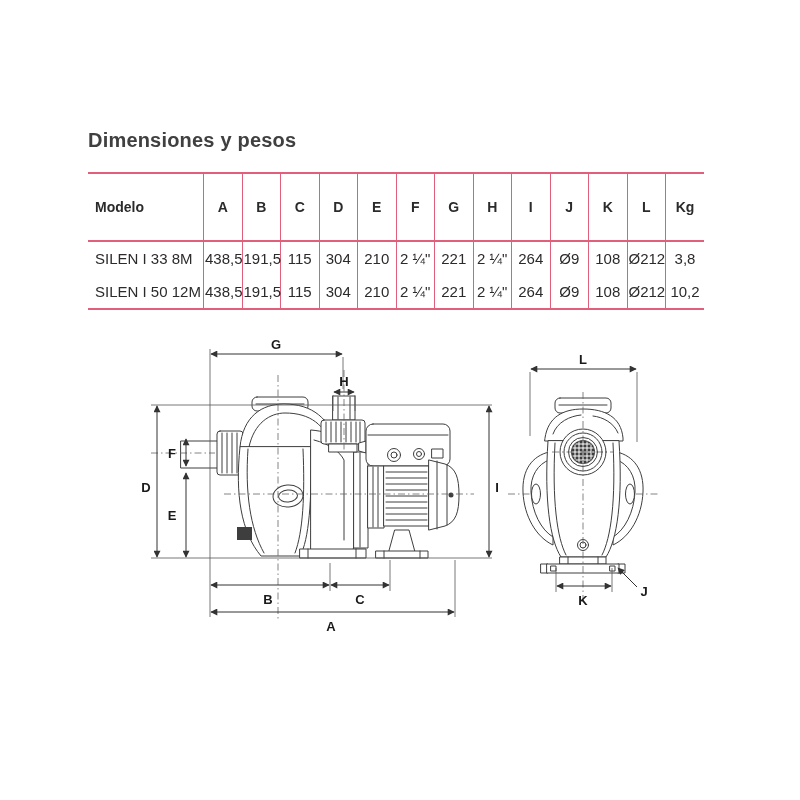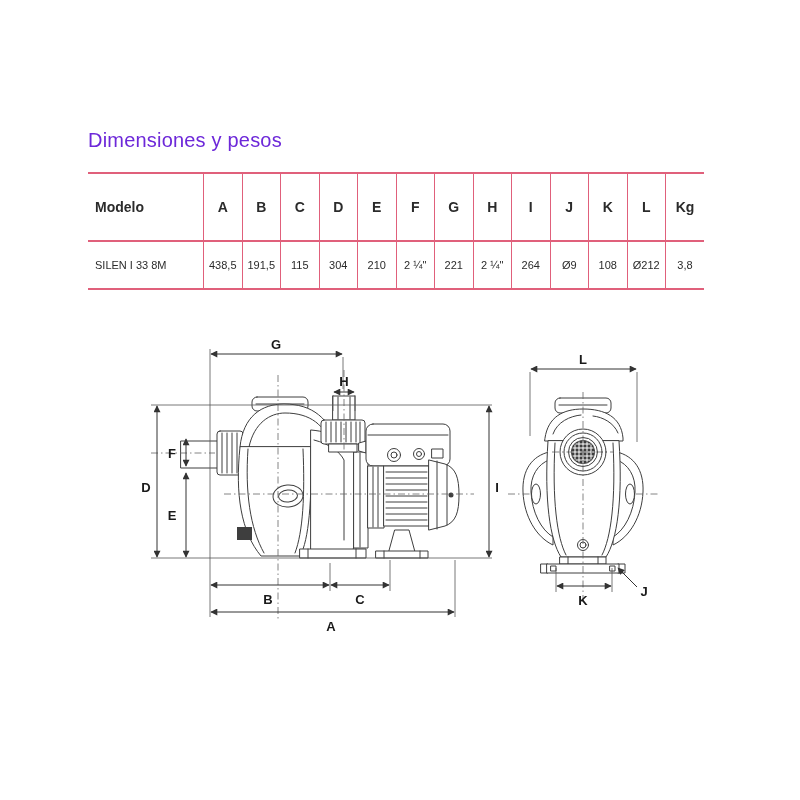--- a/index.html
+++ b/index.html
@@ -2,30 +2,30 @@
 <html><head>
 <meta charset="utf-8">
 <style>
   html,body{margin:0;padding:0;}
   body{
     width:800px;height:800px;background:#ffffff;position:relative;overflow:hidden;
     font-family:"Liberation Sans","DejaVu Sans",sans-serif;
   }
   .page-title{
     position:absolute;left:88px;top:129px;margin:0;
-    font-size:20px;font-weight:normal;color:#6d28d9;letter-spacing:0.2px;
+    font-size:20px;font-weight:bold;color:#404040;letter-spacing:0.2px;
   }
   table.dims{
     position:absolute;left:88px;top:172px;width:616px;
     border-collapse:collapse;table-layout:fixed;color:#2b2b2b;
     border-top:2px solid #e0607b;border-bottom:2px solid #e0607b;
   }
   table.dims thead tr{border-bottom:2px solid #e0607b;}
   table.dims th{font-size:14px;font-weight:bold;padding:25px 1px;text-align:center;}
-  table.dims td{font-size:11px;padding:17px 1px;text-align:center;white-space:nowrap;}
+  table.dims td{font-size:15px;padding:8px 1px;text-align:center;white-space:nowrap;}
   table.dims th:not(:first-child),table.dims td:not(:first-child){border-left:1.5px solid #e0607b;}
   table.dims .model-col{width:107px;text-align:left;padding-left:7px;}
   svg.drawing{position:absolute;left:0;top:335px;}
   .pump{stroke:#3e3e3e;stroke-width:1;fill:none;stroke-linejoin:round;stroke-linecap:round;}
   .pfill{fill:#ffffff;}
   .pdark{fill:#3e3e3e;stroke:none;}
   .dim{stroke:#333333;stroke-width:1;fill:none;}
   .ext{stroke:#555555;stroke-width:0.8;fill:none;}
   .cline{stroke:#666666;stroke-width:0.8;fill:none;stroke-dasharray:7 3 1.5 3;}
   text.dimlbl{font-family:"Liberation Sans","DejaVu Sans",sans-serif;font-size:13px;font-weight:bold;fill:#1a1a1a;text-anchor:middle;}
@@ -63,20 +63,36 @@
         <td>304</td>
         <td>210</td>
         <td>2 ¼"</td>
         <td>221</td>
         <td>2 ¼"</td>
         <td>264</td>
         <td>Ø9</td>
         <td>108</td>
         <td>Ø212</td>
         <td>3,8</td>
+      </tr>
+      <tr>
+        <td class="model-col">SILEN I 50 12M</td>
+        <td>438,5</td>
+        <td>191,5</td>
+        <td>115</td>
+        <td>304</td>
+        <td>210</td>
+        <td>2 ¼"</td>
+        <td>221</td>
+        <td>2 ¼"</td>
+        <td>264</td>
+        <td>Ø9</td>
+        <td>108</td>
+        <td>Ø212</td>
+        <td>10,2</td>
       </tr>
     </tbody>
 </table>
 
 <svg class="drawing" width="800" height="310" viewBox="0 335 800 310" xmlns="http://www.w3.org/2000/svg">
   <defs>
     <marker id="arr" viewBox="0 0 10 10" refX="9" refY="5" markerWidth="9" markerHeight="7" orient="auto-start-reverse">
       <path d="M0,0 L10,5 L0,10 Z" fill="#333333"></path>
     </marker>
   </defs>

